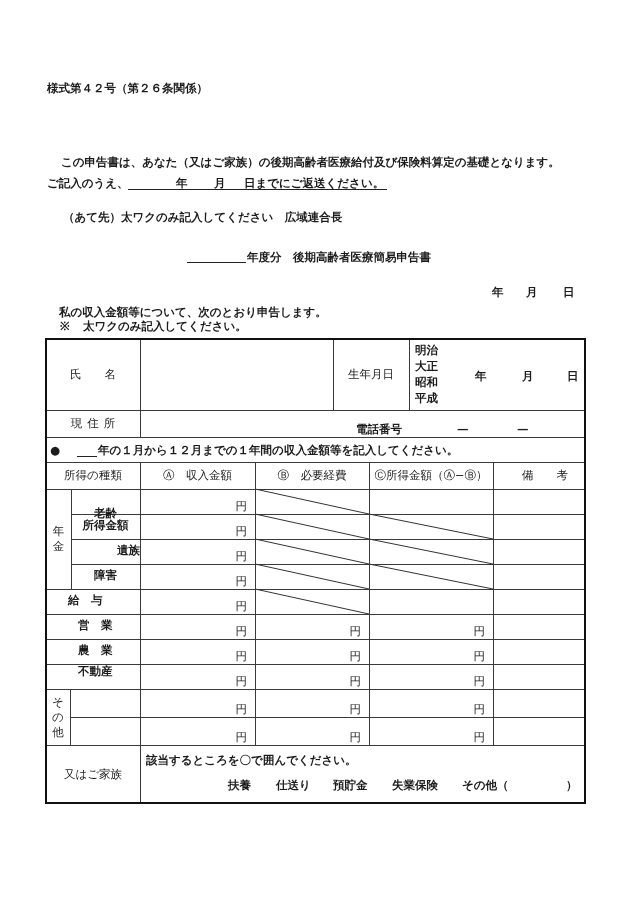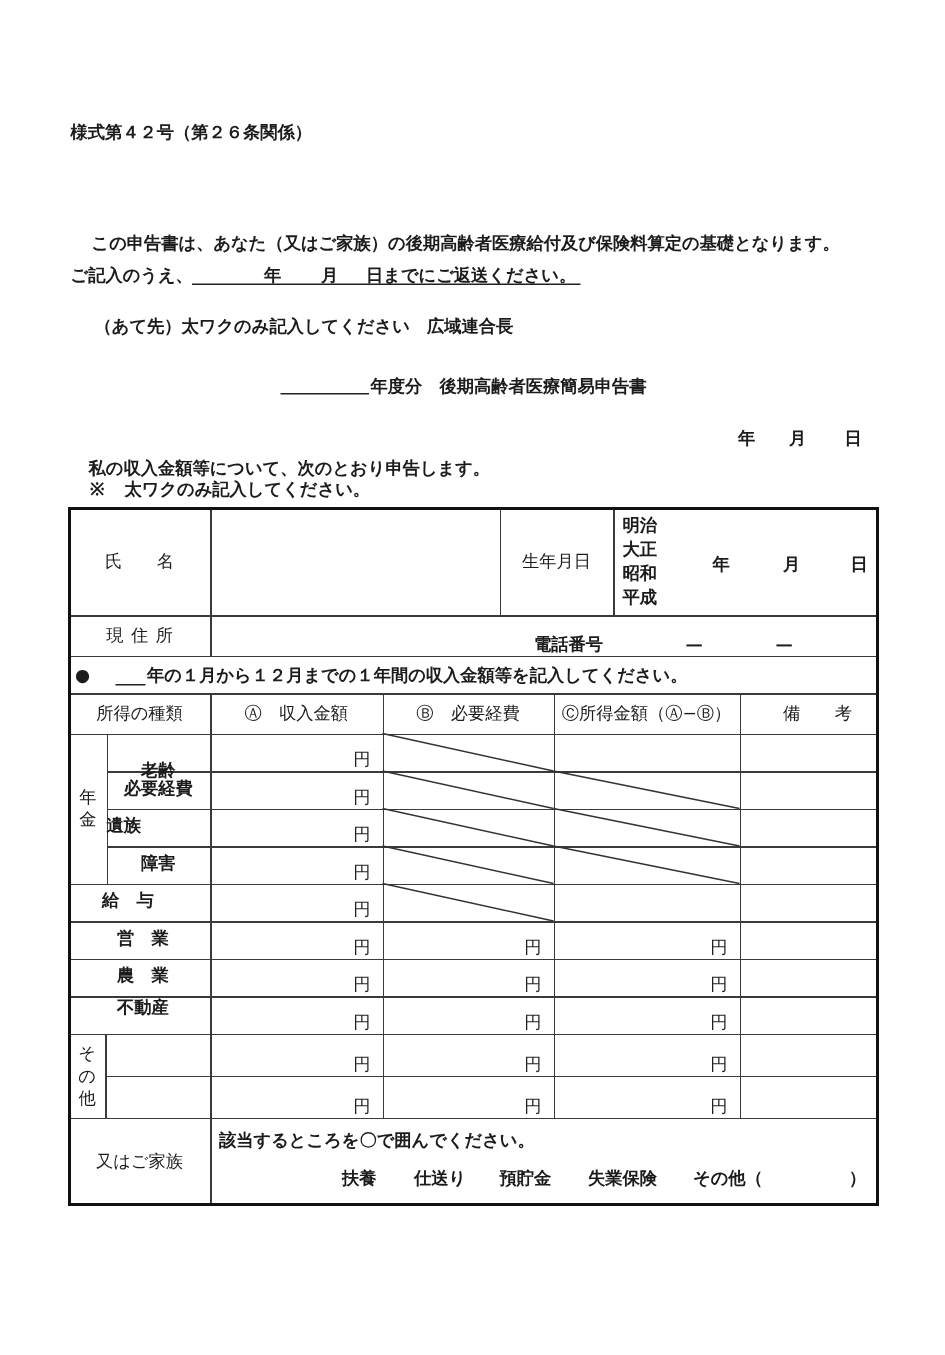--- a/index.html
+++ b/index.html
@@ -124,28 +124,28 @@
 </div>
 
 <div id="income-rows">
     <div class="t" style="left: 71px; width: 69px; text-align: center; top: 493px; margin-top: 13px;">老齢</div>
     <div class="cell" style="left: 141px; top: 490px; width: 114px; height: 24px;">
       <span class="yen" style="top: 9px;">円</span>
     </div>
     <div class="cell" style="left: 256px; top: 490px; width: 113px; height: 24px;"></div>
     <div class="cell" style="left: 370px; top: 490px; width: 123px; height: 24px;"></div>
     <div class="cell" style="left: 494px; top: 490px; width: 91px; height: 24px;"></div>
-    <div class="t" style="left: 71px; width: 69px; text-align: center; top: 518px;">必要経費</div>
+    <div class="t" style="left: 71px; width: 69px; text-align: center; top: 518px;">所得金額</div>
     <div class="cell" style="left: 141px; top: 515px; width: 114px; height: 24px;">
       <span class="yen" style="top: 9px;">円</span>
     </div>
     <div class="cell" style="left: 256px; top: 515px; width: 113px; height: 24px;"></div>
     <div class="cell" style="left: 370px; top: 515px; width: 123px; height: 24px;"></div>
     <div class="cell" style="left: 494px; top: 515px; width: 91px; height: 24px;"></div>
-    <div class="t" style="left: 71px; width: 69px; text-align: left; top: 543px;">遺族</div>
+    <div class="t" style="left: 71px; width: 69px; text-align: right; top: 543px;">遺族</div>
     <div class="cell" style="left: 141px; top: 540px; width: 114px; height: 24px;">
       <span class="yen" style="top: 9px;">円</span>
     </div>
     <div class="cell" style="left: 256px; top: 540px; width: 113px; height: 24px;"></div>
     <div class="cell" style="left: 370px; top: 540px; width: 123px; height: 24px;"></div>
     <div class="cell" style="left: 494px; top: 540px; width: 91px; height: 24px;"></div>
     <div class="t" style="left: 71px; width: 69px; text-align: center; top: 568px;">障害</div>
     <div class="cell" style="left: 141px; top: 565px; width: 114px; height: 24px;">
       <span class="yen" style="top: 9px;">円</span>
     </div>

